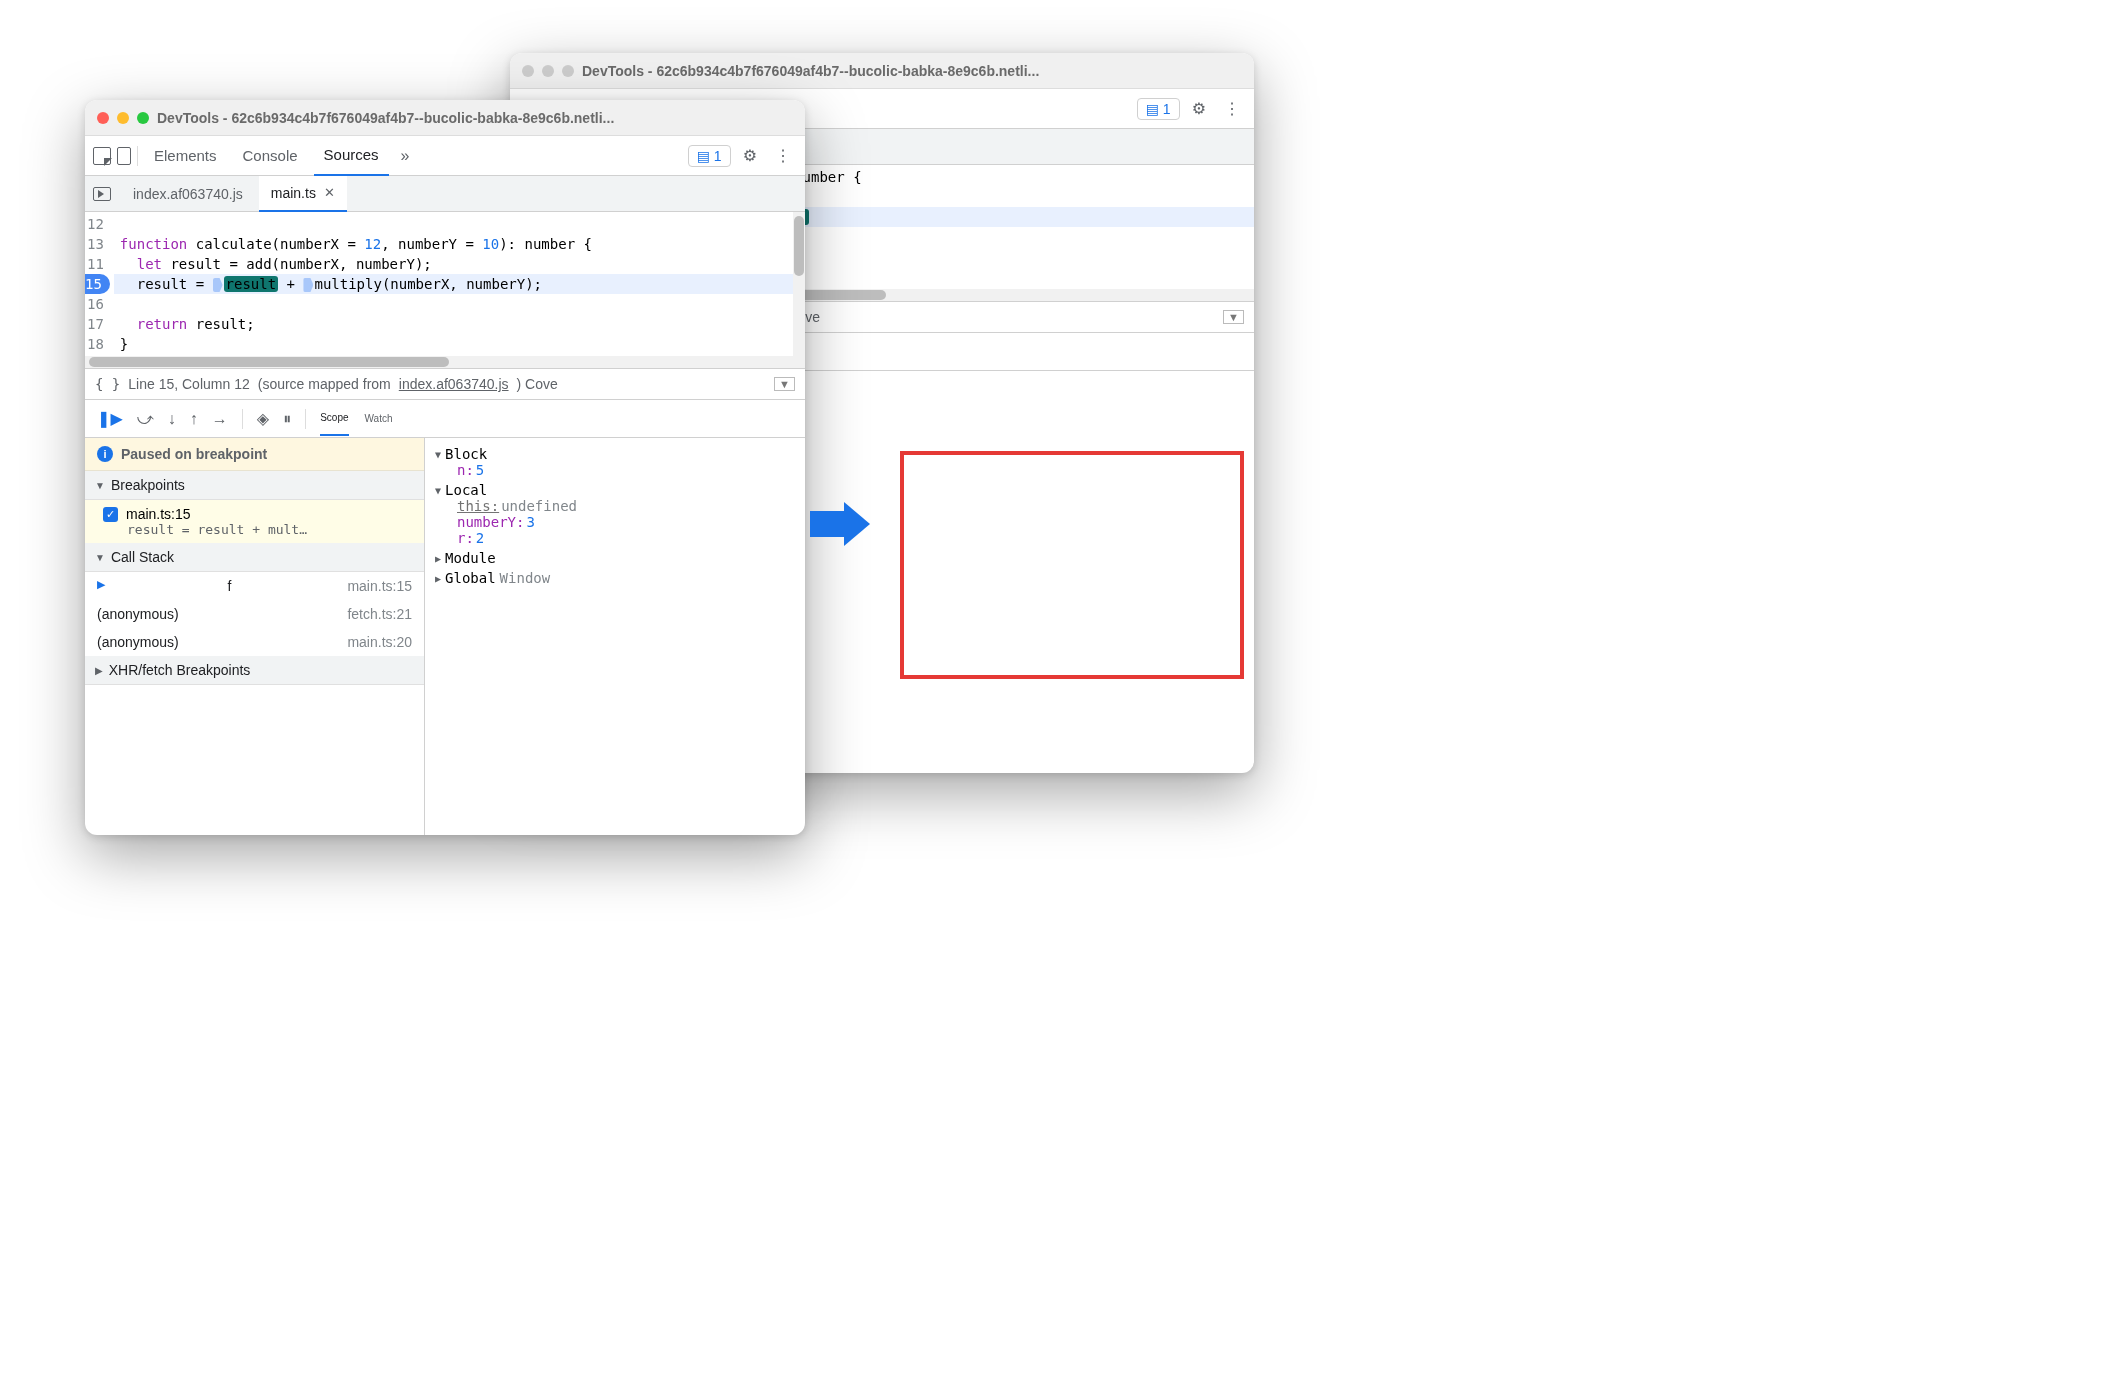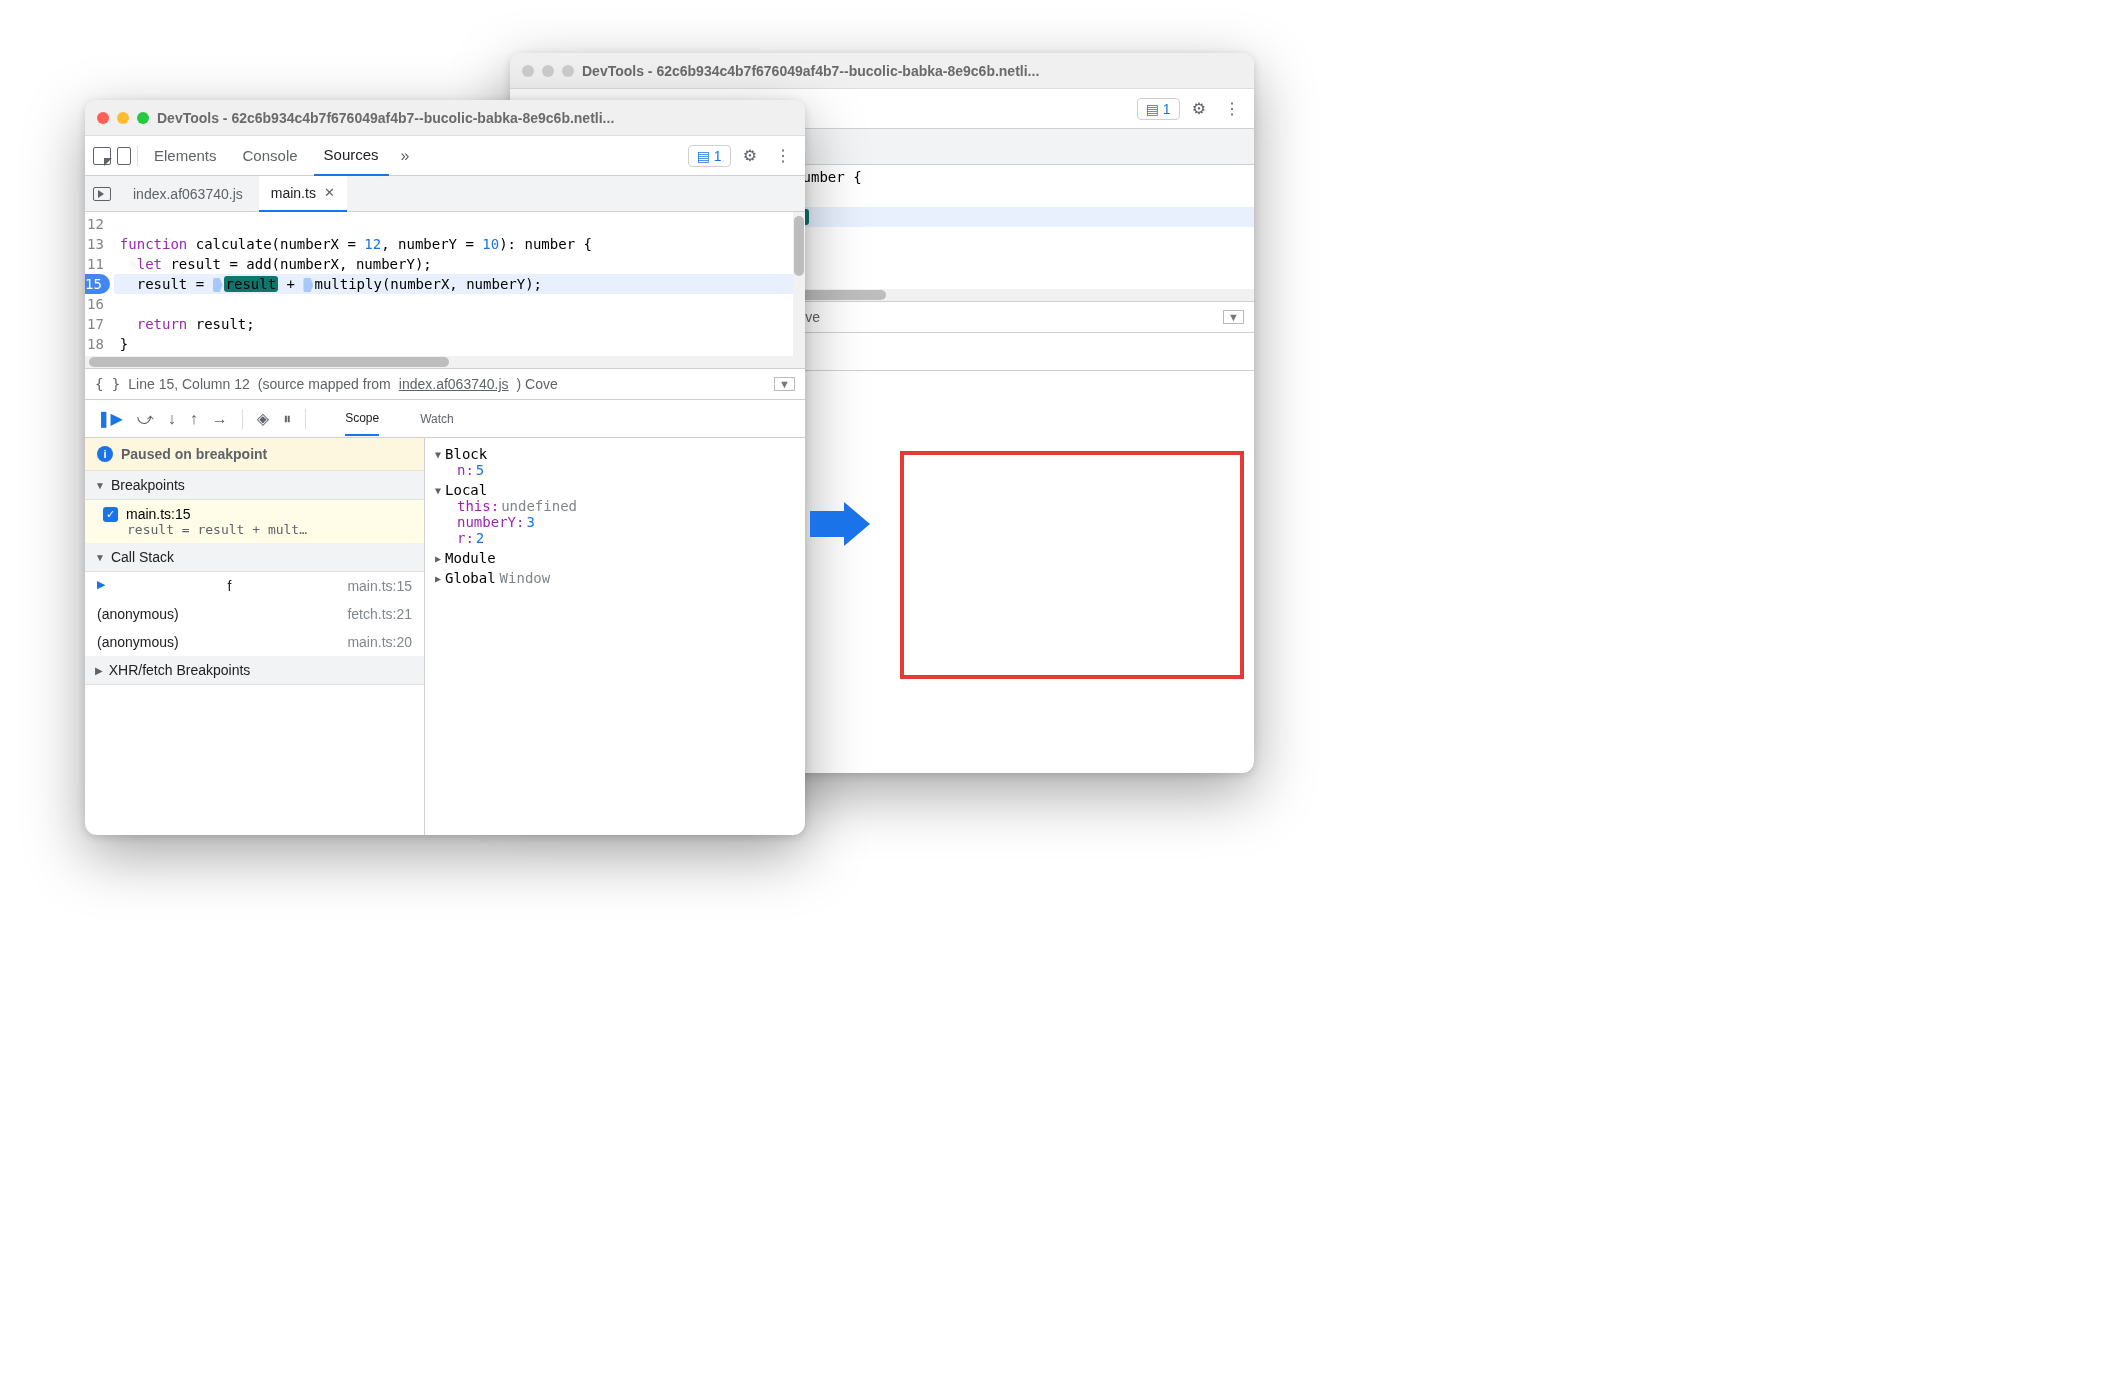--- a/index.html
+++ b/index.html
@@ -75,28 +75,28 @@
 .bp-item { background: #fffde7; padding: 6px 10px 6px 18px; font-size: 14px; }
 .bp-item .row1 { display:flex; align-items:center; gap:8px; }
 .chk { width:15px;height:15px;background:#1a73e8;border-radius:3px;display:flex;align-items:center;justify-content:center;color:#fff;font-size:11px;}
 .bp-item .row2 { padding-left: 24px; color: #5f6368; white-space:nowrap;overflow:hidden;text-overflow:ellipsis; font-family: "SF Mono", Menlo, monospace; font-size: 13px; }
 .stack-item { display: flex; justify-content: space-between; padding: 6px 12px; font-size: 14px; color: #202124; }
 .stack-item .loc { color: #80868b; }
 .stack-item.current::before { content:'▶'; color:#1a73e8; font-size:11px; margin-right:6px; }
 .stack-item.current { color:#202124; }
 
 .scope-tabs { display: flex; gap: 16px; padding: 0 12px; height: 34px; align-items: center; border-bottom: 1px solid #e0e0e0; }
-.scope-tab { font-size: 12px; color: #5f6368; cursor: pointer; height:34px; display:flex;align-items:center;margin-left:25px; }
+.scope-tab { font-size: 10px; color: #5f6368; cursor: pointer; height:34px; display:flex;align-items:center; }
 .scope-tab.active { color: #202124; border-bottom: 2px solid #1a73e8; }
 .scope-body { padding: 6px 10px; font-size: 14px; }
 .scope-body .grp { padding: 2px 0; }
 .scope-body .grp-hdr { display:flex;align-items:center;gap:4px; }
 .scope-body .var { padding-left: 22px; display:flex; gap:2px; }
 .var .name { color: #9c27b0; }
-.var .name.dim { color: #a21caf; font-style: normal; }
+.var .name.dim { color: #737373; font-style: normal; text-decoration: underline; }
 .var .val { color: #1a73e8; }
 .var .val.dim { color: #80868b; }
 .grp .side { color:#80868b; float:right; }
 
 .redbox { border: 4px solid #e53935; position: absolute; pointer-events: none; }
 .arrow { position: absolute; width: 0; height: 0; z-index: 20; }
 .arrow .stem { position:absolute;background:#1a73e8;width:36px;height:26px;left:0;top:9px; }
 .arrow .head { position:absolute; left:34px; border:22px solid transparent; border-left:26px solid #1a73e8; top:0; }
 
 

